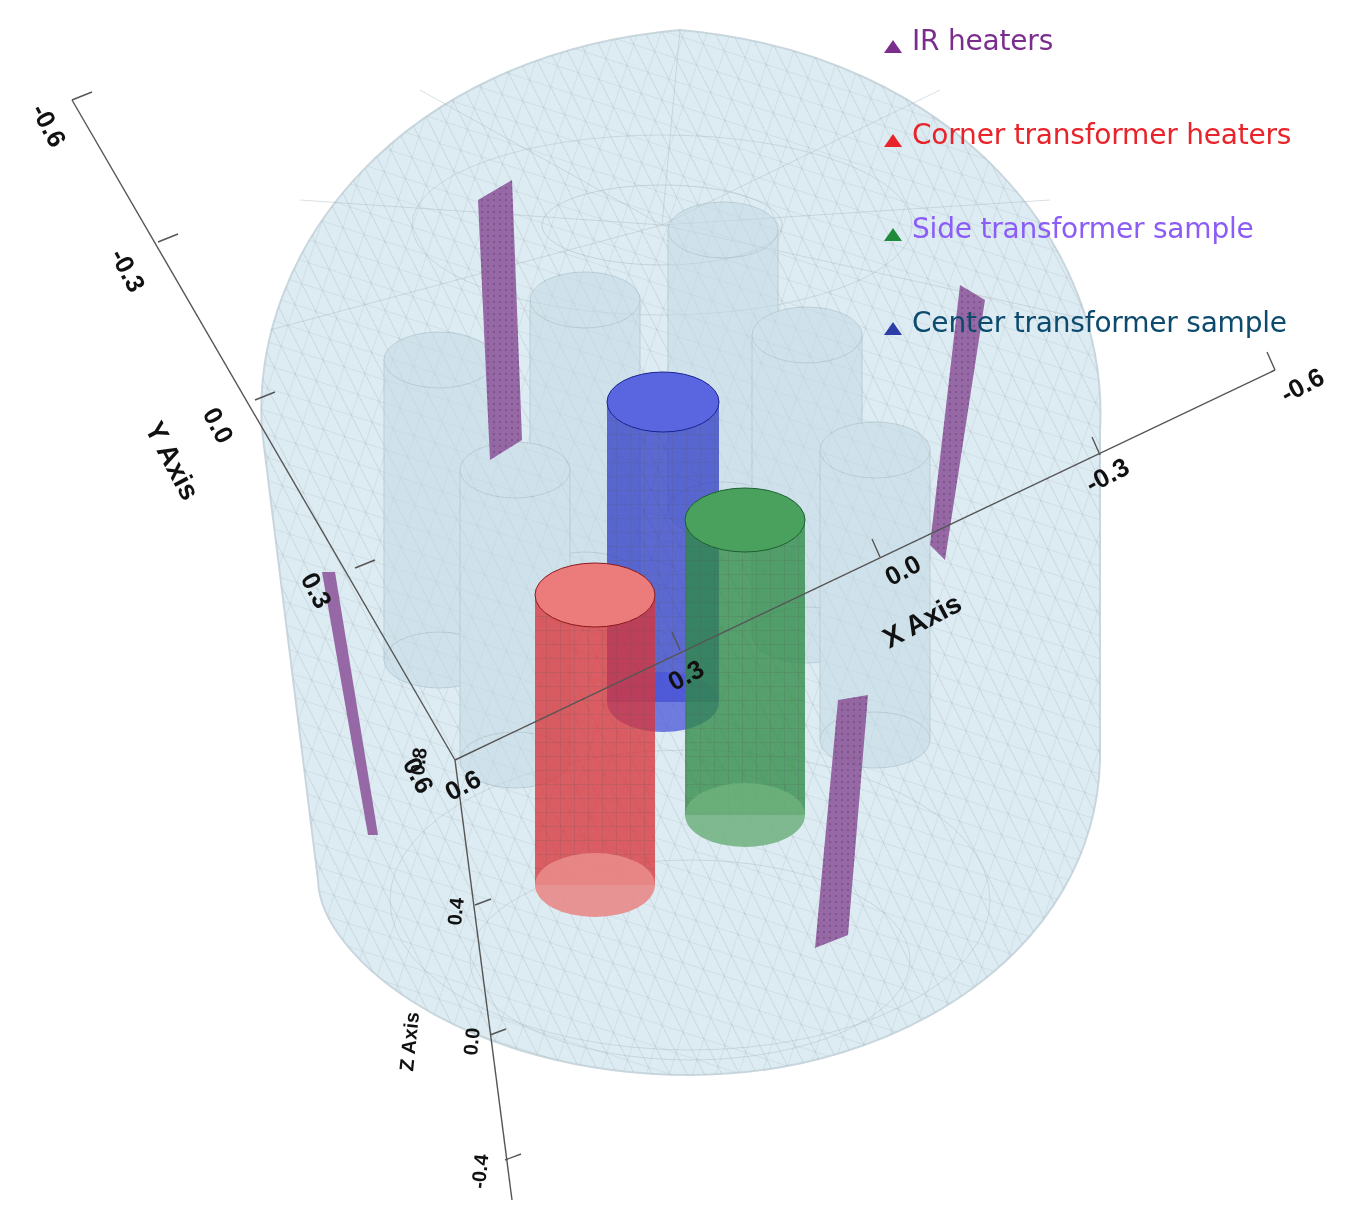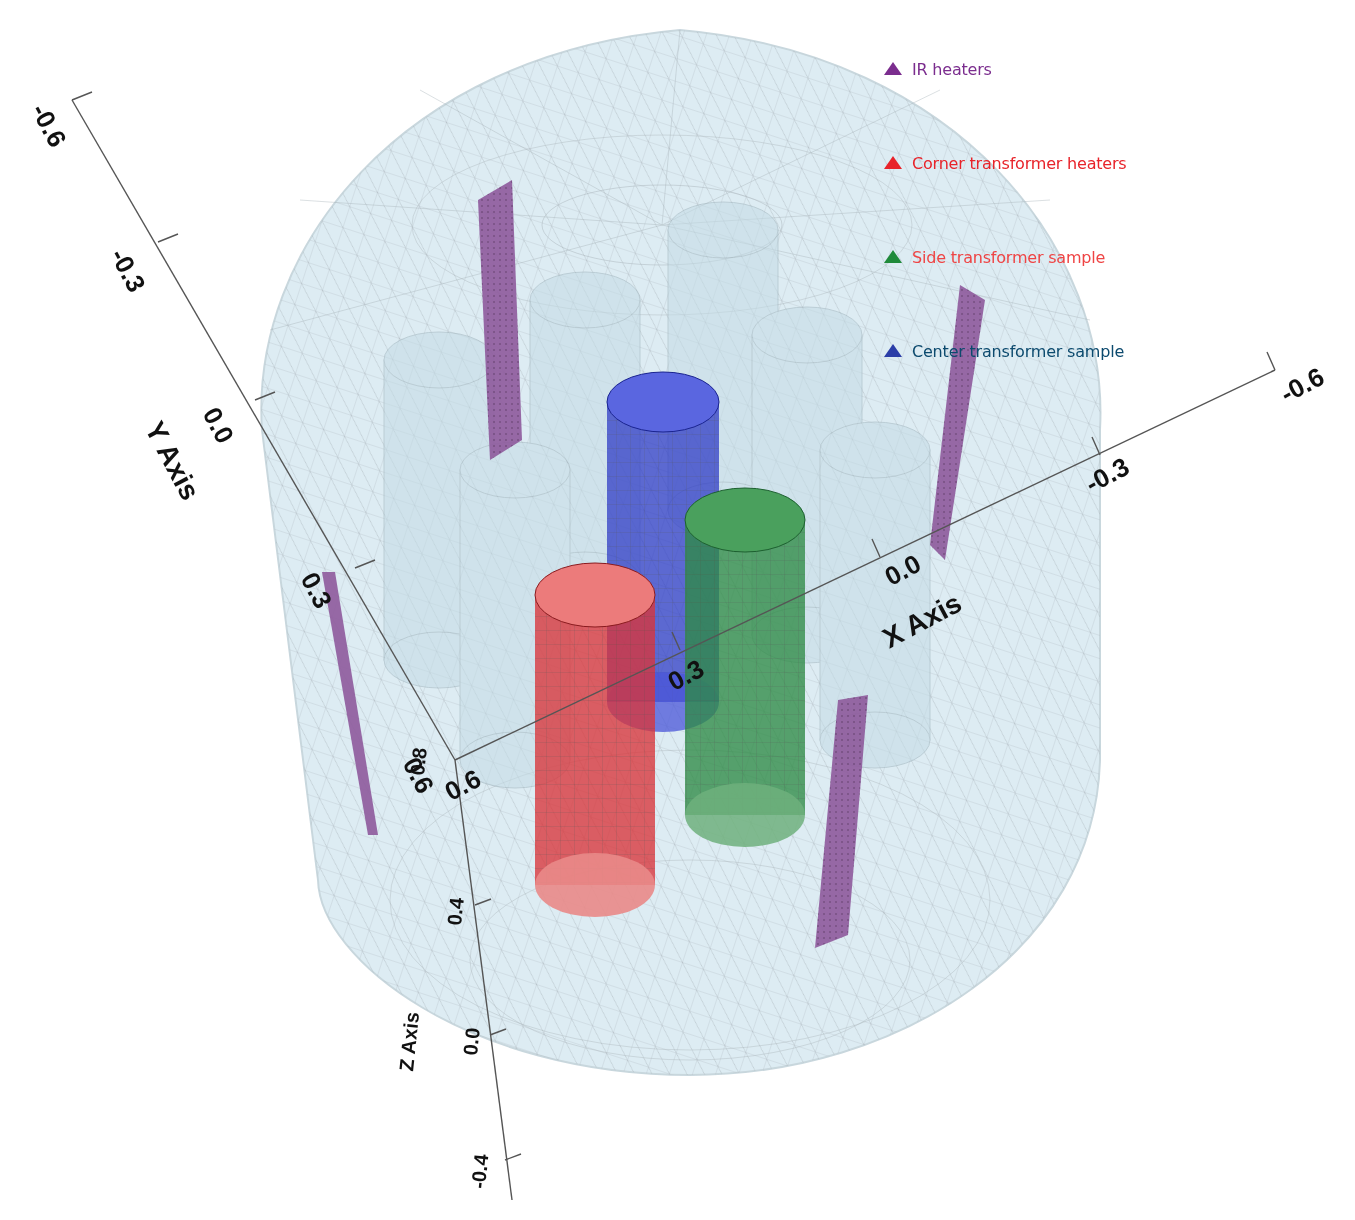--- a/index.html
+++ b/index.html
@@ -3,21 +3,21 @@
 <meta charset="utf-8">
 <style>
   html, body { margin: 0; padding: 0; background: #ffffff; }
   body { width: 1355px; height: 1220px; position: relative; overflow: hidden;
          font-family: "DejaVu Sans", sans-serif; }
   #scene { position: absolute; left: 0; top: 0; width: 1355px; height: 1220px; }
   .legend { position: absolute; left: 884px; top: 24px; width: 460px; }
   .legend-item { position: absolute; left: 0; display: flex; align-items: flex-end; white-space: nowrap; }
   .legend-marker { width: 0; height: 0; border-left: 9px solid transparent; border-right: 9px solid transparent;
                    border-bottom: 13px solid #7a2a8a; margin-right: 10px; margin-bottom: 4px; }
-  .legend-label { font-size: 16px; letter-spacing: -0.2px; margin-top: 36px; }
+  .legend-label { font-size: 28px; letter-spacing: -0.2px; }
   .tick { position: absolute; font-family: "Liberation Sans", sans-serif; font-weight: bold; color: #111;
           font-size: 26px; white-space: nowrap; transform-origin: center center; }
   .axis-title { position: absolute; font-family: "Liberation Sans", sans-serif; font-weight: bold; color: #111;
                 font-size: 28px; white-space: nowrap; transform-origin: center center; }
   .z-small { font-size: 20px; }
 </style>
 </head>
 <body>
 
 <svg id="scene" viewBox="0 0 1355 1220" xmlns="http://www.w3.org/2000/svg">
@@ -163,19 +163,19 @@
   <div class="legend-item" style="top:0px;">
     <span class="legend-marker" style="border-bottom-color:#7b2d8e;"></span>
     <span class="legend-label" style="color:#7b2d8e;">IR heaters</span>
   </div>
   <div class="legend-item" style="top:94px;">
     <span class="legend-marker" style="border-bottom-color:#e8232a;"></span>
     <span class="legend-label" style="color:#e8232a;">Corner transformer heaters</span>
   </div>
   <div class="legend-item" style="top:188px;">
     <span class="legend-marker" style="border-bottom-color:#1f8a3a;"></span>
-    <span class="legend-label" style="color:#ef4444;text-align:center;">Side transformer sample</span>
+    <span class="legend-label" style="color:#8b5cf6;text-align:center;">Side transformer sample</span>
   </div>
   <div class="legend-item" style="top:282px;">
     <span class="legend-marker" style="border-bottom-color:#2b3ea8;"></span>
     <span class="legend-label" style="color:#0c4a6e;">Center transformer sample</span>
   </div>
 </div>
 
 </body></html>

